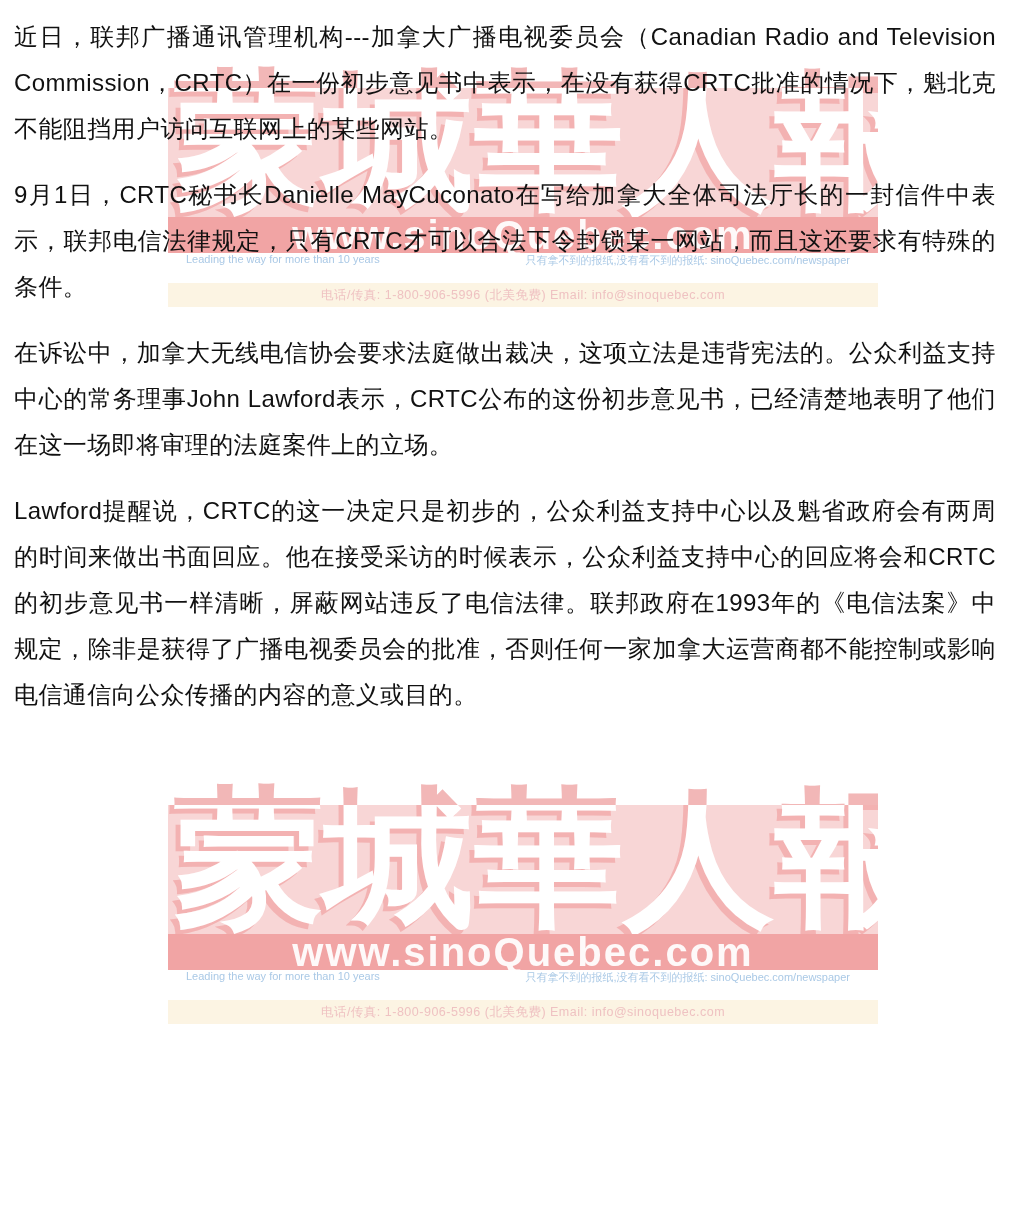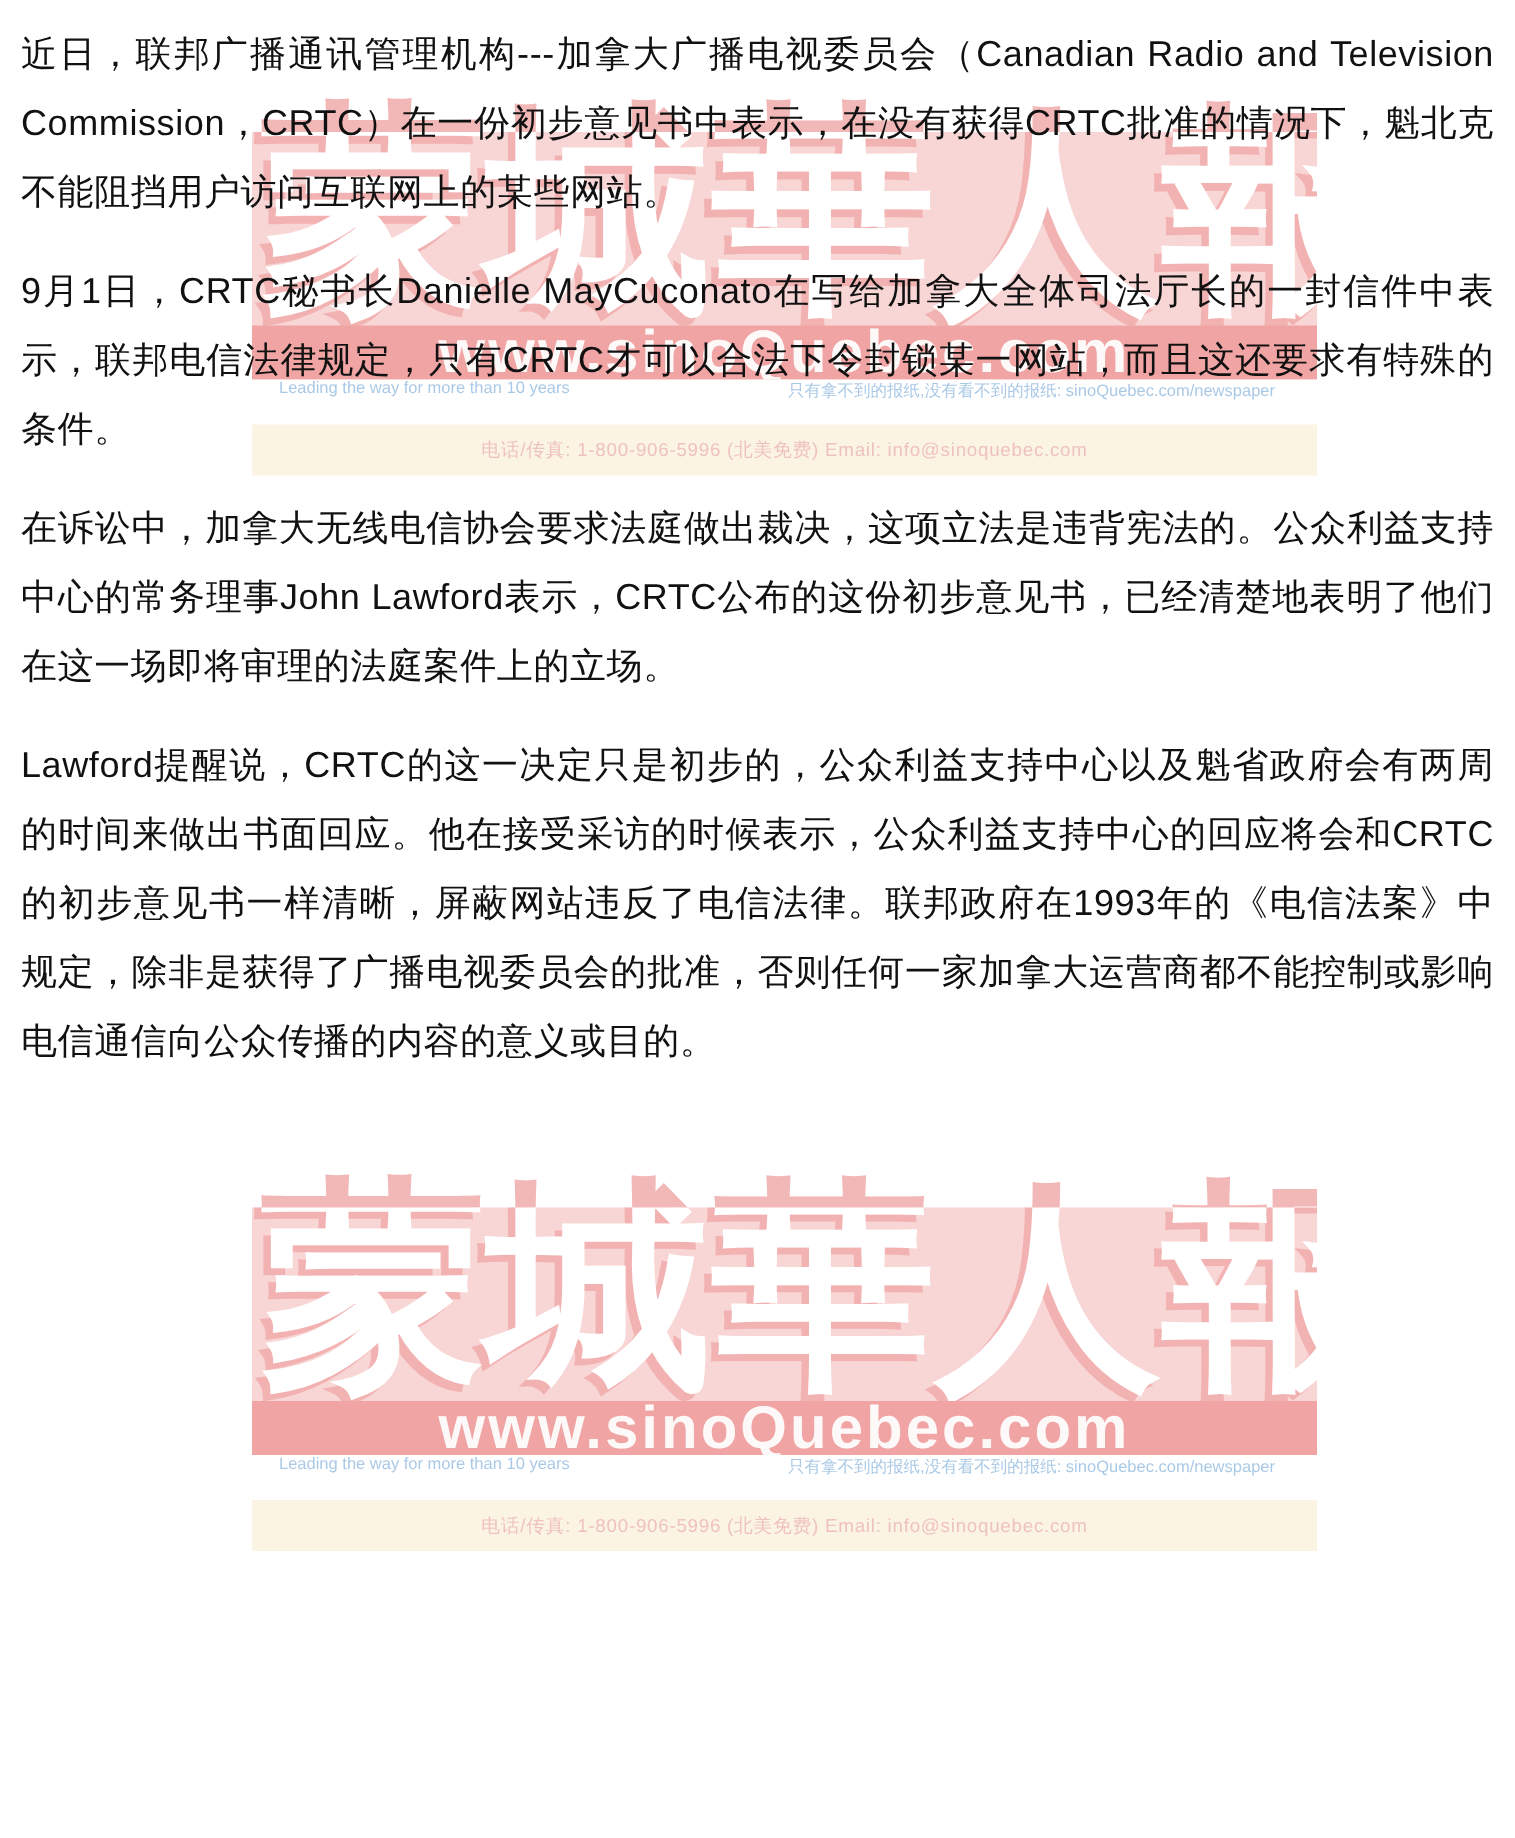--- a/index.html
+++ b/index.html
@@ -38,21 +38,21 @@
   }
   .wm-url{
     font-size:40px;font-weight:bold;letter-spacing:2px;
     color:rgba(255,255,255,0.93);line-height:36px;white-space:nowrap;
   }
   .wm-tagline-row{
     height:30px;display:flex;justify-content:space-between;align-items:flex-start;
     padding:0 28px 0 18px;font-size:11px;color:#aac9e6;white-space:nowrap;
   }
   .wm-cream{
-    height:34px;background:#fcf4e3;display:flex;align-items:center;justify-content:center;
+    height:24px;background:#fcf4e3;display:flex;align-items:center;justify-content:center;
     font-size:12.5px;color:#efc2c2;letter-spacing:0.5px;white-space:nowrap;
   }
 
   
   .article{
     position:relative;z-index:1;padding:14px 14px 0 14px;
   }
   .article p{
     margin:0 0 20px 0;font-size:24px;line-height:46px;color:#111111;
     text-align:justify;letter-spacing:0.4px;word-break:break-word;

